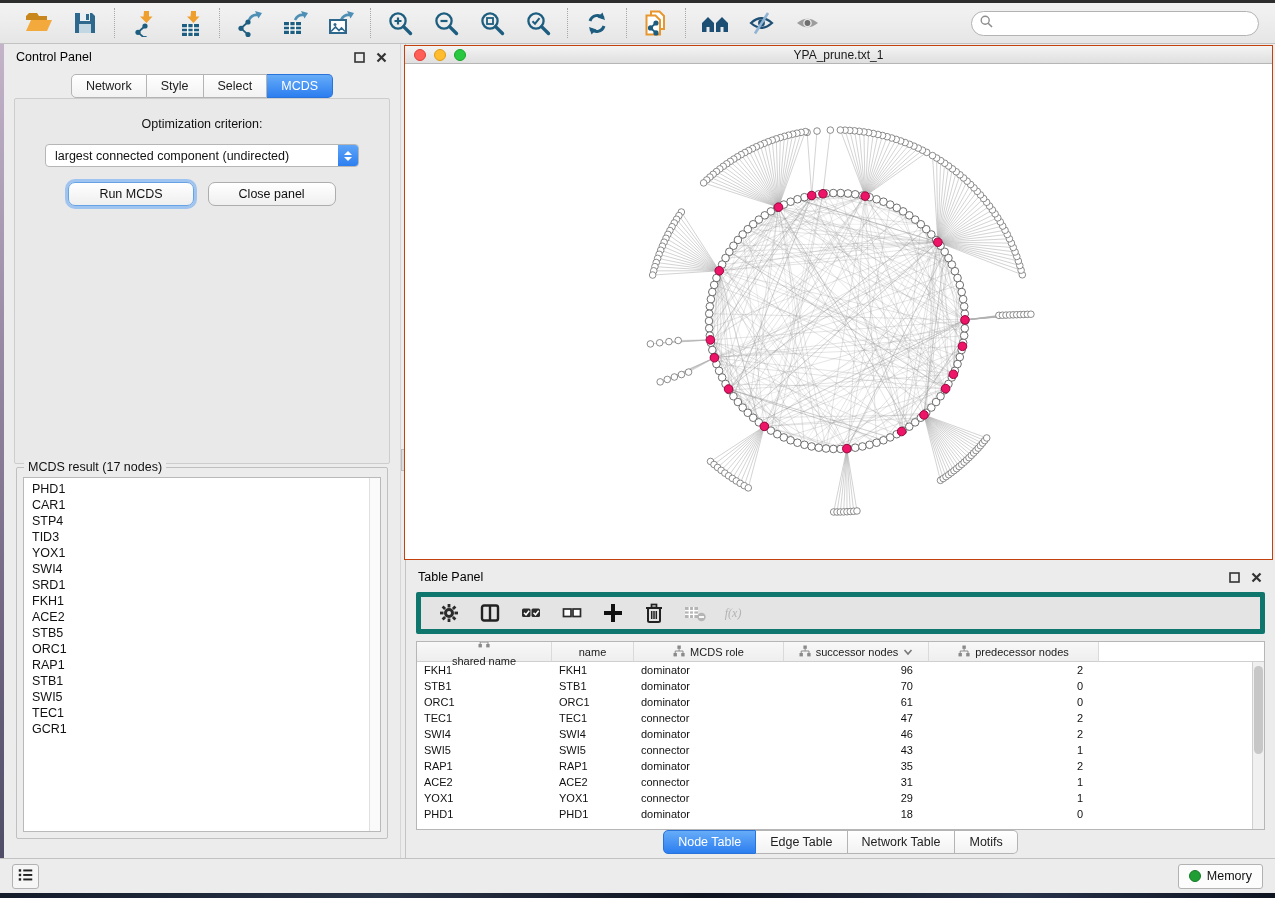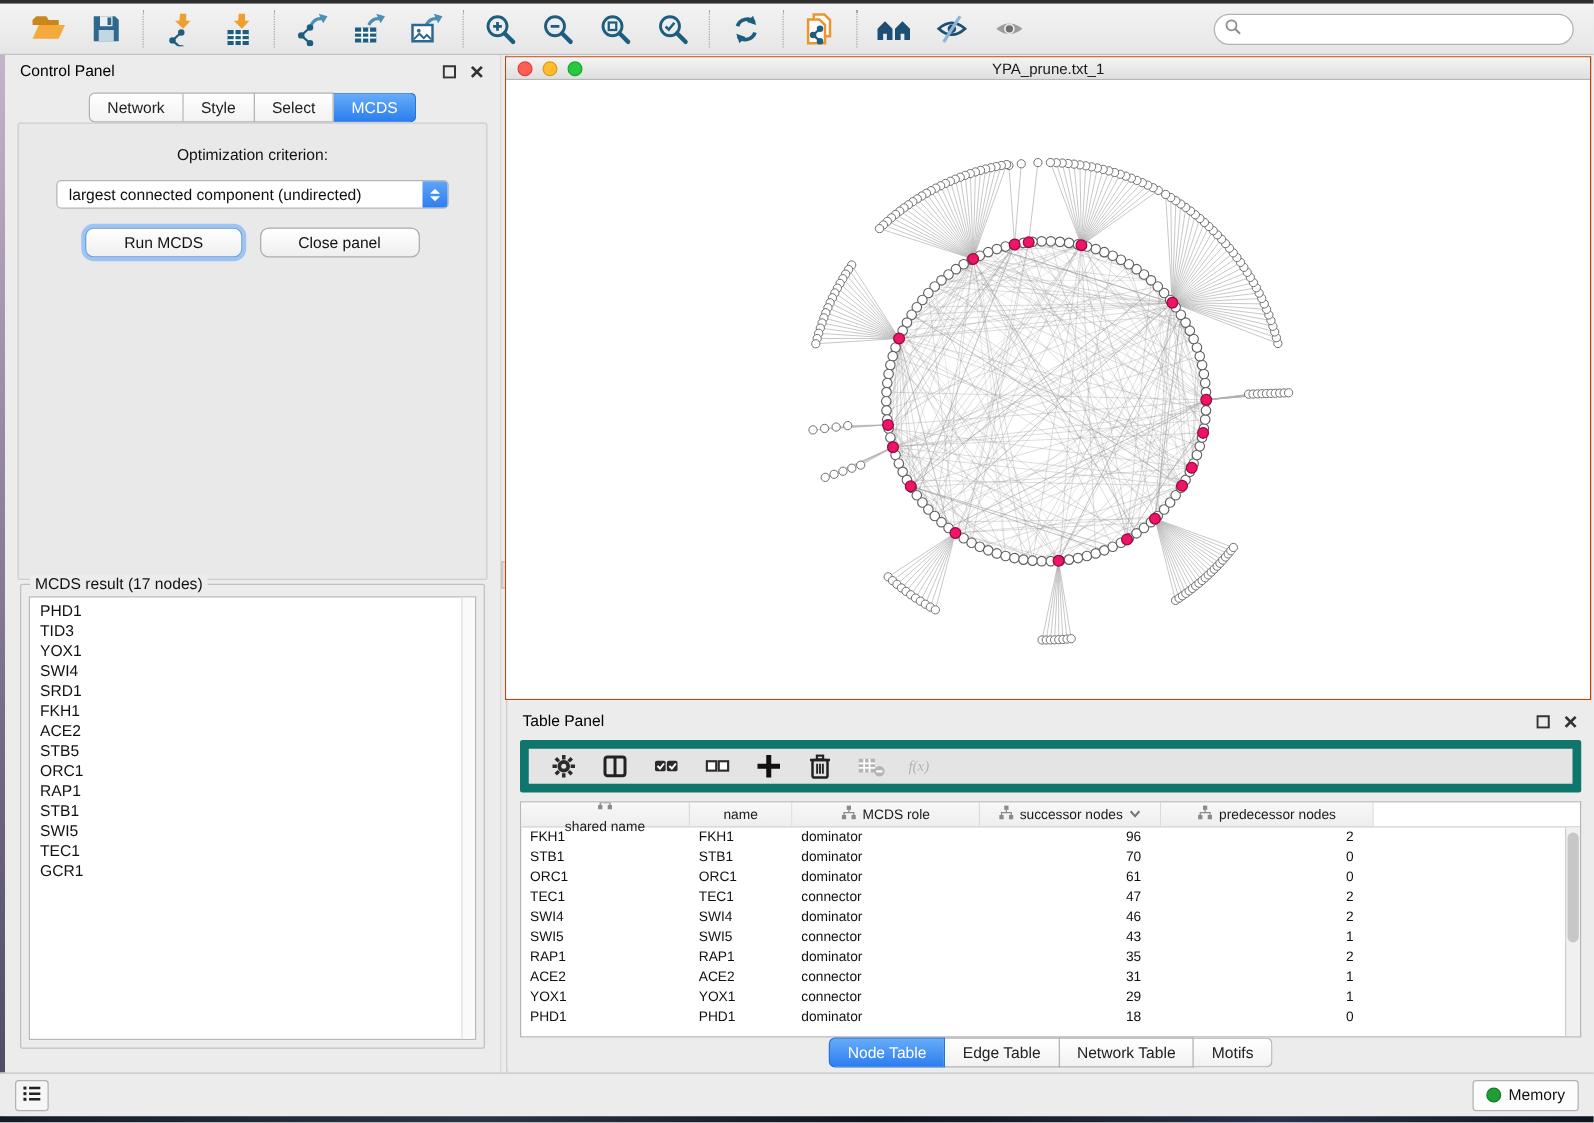--- a/index.html
+++ b/index.html
@@ -73,21 +73,21 @@
   .tl.yellow { background:#FEBC2E; border:1px solid #dd9c14; }
   .tl.green { background:#28C840; border:1px solid #17a52c; }
   .net-title { position:absolute; left:0; right:0; text-align:center; font-size:12px; color:#1a1a1a; }
   .net-canvas { position:absolute; left:0; top:18px; right:0; bottom:0; background:#fff; overflow:hidden; }
 
   .h-splitter { position:absolute; left:406px; top:560px; width:869px; height:5px; background:#ECECEC; }
 
   
   .table-panel { position:absolute; left:406px; top:565px; width:869px; height:291px; background:#ECECEC; }
   .tp-toolbar { position:absolute; left:10px; right:10px; top:27px; height:42px; background:#E4E4E4;
-    border:7px solid #0f766e; border-radius:2px; display:flex; align-items:center; gap:17px; padding-left:16px; }
+    border:5px solid #0f766e; border-radius:2px; display:flex; align-items:center; gap:17px; padding-left:16px; }
   .tp-icon { width:24px; height:24px; display:flex; align-items:center; justify-content:center; cursor:pointer; }
   .tp-icon.disabled { cursor:default; }
 
   .grid-wrap { position:absolute; left:10px; right:10px; top:76px; height:189px; background:#fff; border:1px solid #b6b6b6; overflow:hidden; }
   .grid-head { display:flex; height:20px; }
   .th { display:flex; align-items:center; justify-content:center; gap:5px; background:linear-gradient(#f8f8f8,#eeeeee);
     border-right:1px solid #dadada; border-bottom:1px solid #cfcfcf; font-size:11px; color:#1a1a1a; height:20px; cursor:pointer; }
   .th-fill { flex:1; background:#fff; border-bottom:1px solid #cfcfcf; }
   .grid-body { position:absolute; left:0; right:12px; top:20px; bottom:0; }
   .tr { display:flex; height:16px; line-height:16px; cursor:default; }
@@ -329,20 +329,22 @@
       <button class="aqua-btn focus">Run MCDS</button>
       <button class="aqua-btn">Close panel</button>
     </div>
   </div>
 
   <div class="groupbox">
     <span class="groupbox-legend">MCDS result (17 nodes)</span>
     <div class="mcds-list">
       <div class="mcds-list-inner" id="mcds-items">
           <div>PHD1</div>
+          <div>CAR1</div>
+          <div>STP4</div>
           <div>TID3</div>
           <div>YOX1</div>
           <div>SWI4</div>
           <div>SRD1</div>
           <div>FKH1</div>
           <div>ACE2</div>
           <div>STB5</div>
           <div>ORC1</div>
           <div>RAP1</div>
           <div>STB1</div>

